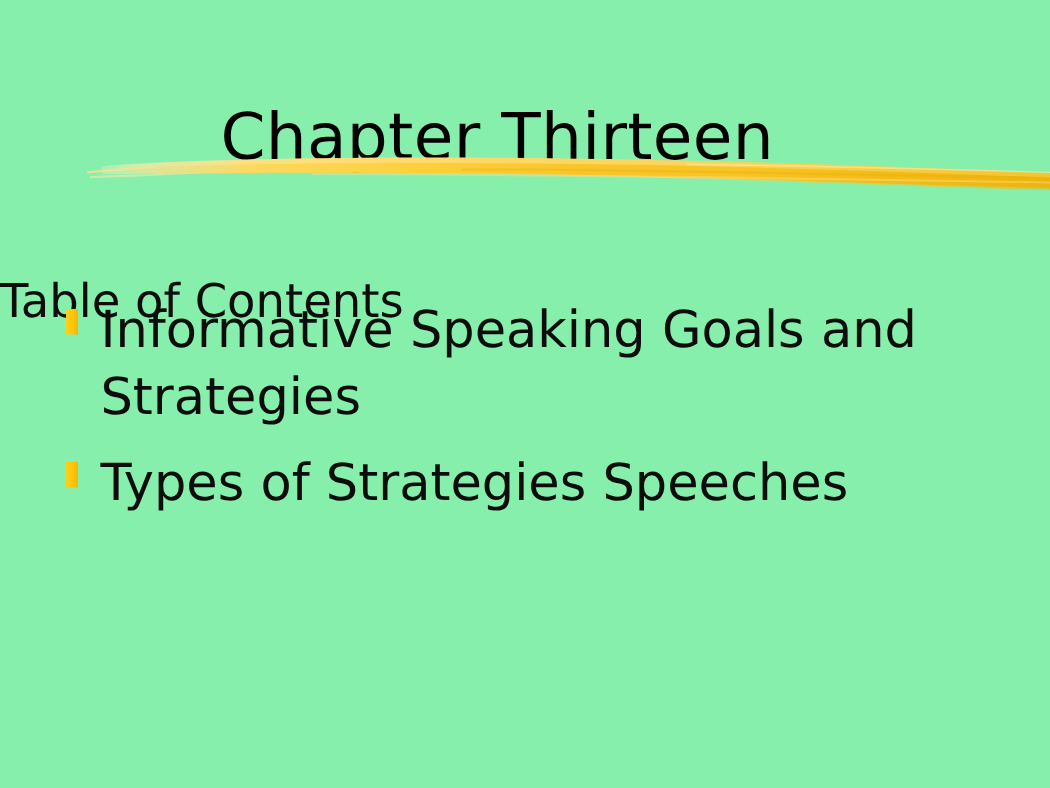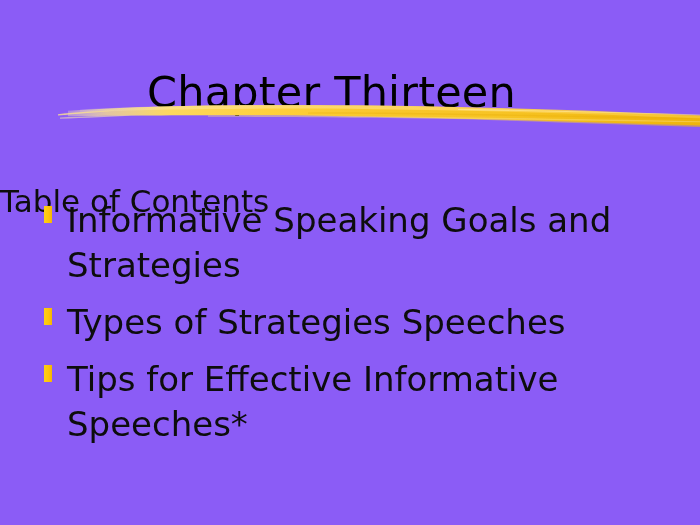--- a/index.html
+++ b/index.html
@@ -10,21 +10,21 @@
     width: 700px;
     height: 525px;
     overflow: hidden;
     background: #c9e3b4;
     font-family: "DejaVu Sans", sans-serif;
   }
   .slide {
     position: relative;
     width: 700px;
     height: 525px;
-    background: #8b5cf6;
+    background: #86efac;
     overflow: hidden;
   }
 
   
   .title-block {
     position: absolute;
     left: 0;
     top: 41px;
     width: 663px;
     text-align: center;
@@ -167,19 +167,15 @@
 
   <ul class="bullet-list" style="list-style:none;margin:0;padding:0;">
     <li class="bullet-item">
       <span class="bullet-marker"></span>
       <span class="bullet-text">Informative Speaking Goals and Strategies</span>
     </li>
     <li class="bullet-item">
       <span class="bullet-marker"></span>
       <span class="bullet-text">Types of Strategies Speeches</span>
     </li>
-    <li class="bullet-item">
-      <span class="bullet-marker"></span>
-      <span class="bullet-text">Tips for Effective Informative Speeches*</span>
-    </li>
   </ul>
 
 </div>
 
 </body></html>

